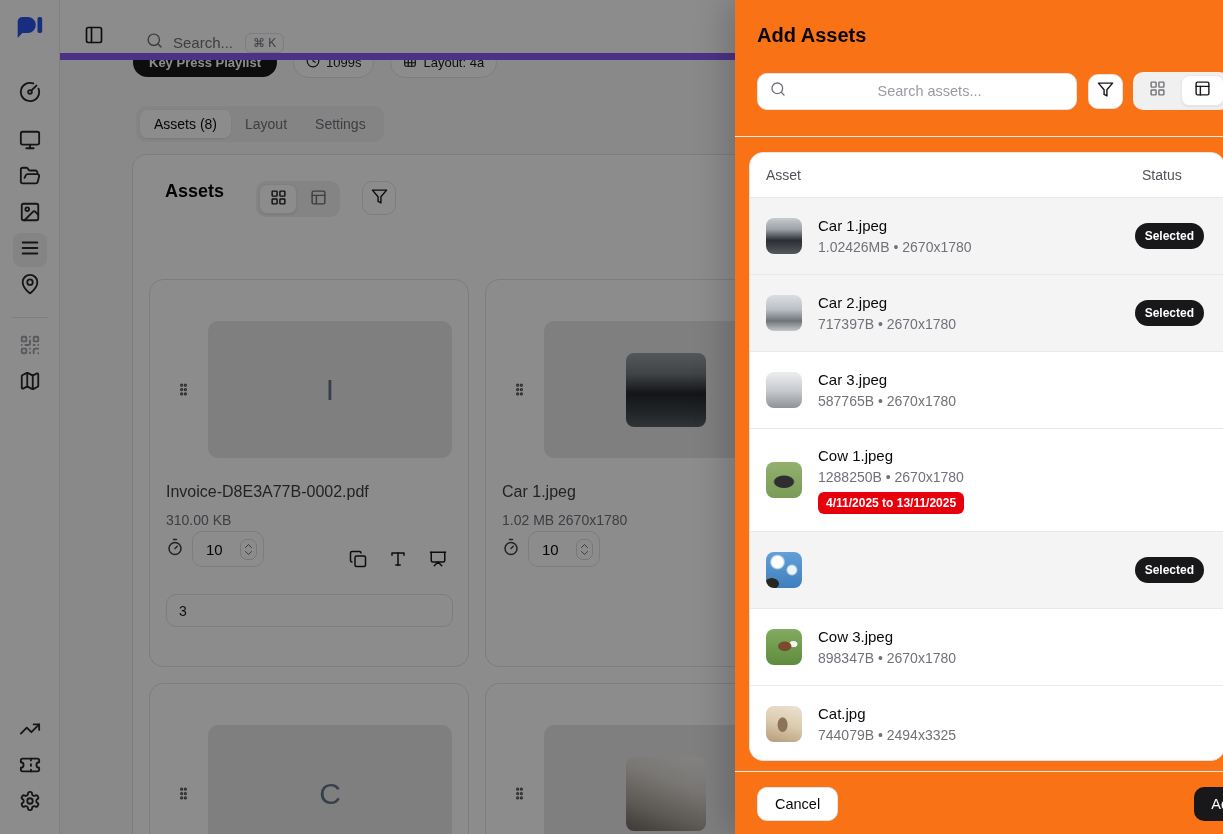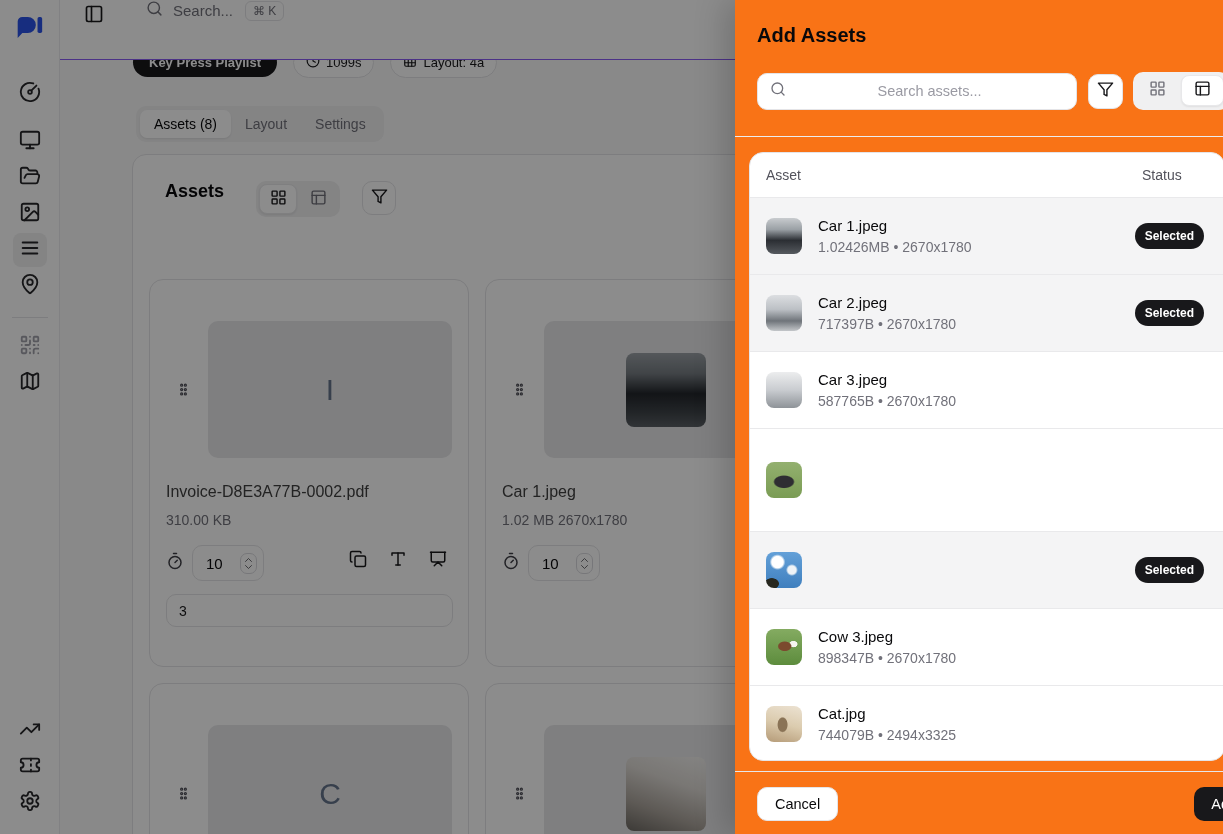--- a/index.html
+++ b/index.html
@@ -14,21 +14,21 @@
   .logo { margin-top:16px; margin-bottom:34px; }
   .navcol { display:flex; flex-direction:column; align-items:center; }
   .nav-item { width:34px; height:34px; border-radius:8px; display:flex; align-items:center; justify-content:center; color:#27272a; margin-bottom:2px; cursor:pointer; }
   .nav-item.active { background:#f0f0f1; }
   .nav-item.faded { color:#a1a1aa; }
   .nav-gap { height:12px; }
   .nav-div { width:36px; height:1px; background:#e4e4e7; margin:12px 0; }
   .nav-bottom { position:absolute; bottom:12px; left:0; width:60px; display:flex; flex-direction:column; align-items:center; }
 
   
-  .topbar { position:absolute; left:60px; top:0; width:1163px; height:60px; background:#fff; border-bottom:1px solid #8b5cf6; z-index:2; display:flex; align-items:flex-start; }
+  .topbar { position:absolute; left:60px; top:0; width:1163px; height:60px; background:#fff; border-bottom:7px solid #8b5cf6; z-index:2; display:flex; align-items:flex-end; }
   .panel-toggle { margin-left:18px; width:32px; height:32px; display:flex; align-items:center; justify-content:center; color:#18181b; border-radius:8px; cursor:pointer; }
   .gsearch { display:flex; align-items:center; margin-left:36px; color:#71717a; cursor:pointer; }
   .gsearch .ph { font-size:15px; margin-left:10px; }
   .kbd { margin-left:12px; border:1px solid #e4e4e7; border-radius:6px; padding:2px 7px; font-size:12px; color:#71717a; background:#fff; }
 
   
   .main { position:absolute; left:60px; top:60px; width:1163px; height:774px; background:#fafafa; z-index:1; }
   .chips { position:absolute; left:73px; top:-13px; display:flex; gap:16px; align-items:center; }
   .chip-dark { background:#18181b; color:#fff; font-size:13px; font-weight:600; border-radius:999px; padding:7px 16px; white-space:nowrap; }
   .chip { background:#fff; border:1px solid #e4e4e7; color:#18181b; font-size:13px; font-weight:500; border-radius:999px; padding:6px 12px; display:flex; align-items:center; gap:6px; white-space:nowrap; }
@@ -49,21 +49,21 @@
   .grid { position:absolute; left:16px; top:124px; display:grid; grid-template-columns:320px 320px; gap:16px; }
   .card { width:320px; height:388px; background:#fff; border:1px solid #e4e4e7; border-radius:14px; position:relative; }
   .handle { position:absolute; left:26px; top:102px; color:#52525b; cursor:grab; }
   .thumbbox { position:absolute; left:58px; top:41px; width:244px; height:137px; background:#e7e7e9; border-radius:10px; display:flex; align-items:center; justify-content:center; }
   .thumb-letter { font-size:30px; color:#64748b; }
   .thumb-img { width:80px; height:74px; border-radius:8px; }
   .img-car-dark { background:linear-gradient(180deg,#9aa0a5 0%,#767c82 28%,#22262b 55%,#3e4348 80%,#5a5f64 100%); }
   .img-vans { background:linear-gradient(200deg,#f2f1ef 0%,#ddd9d4 35%,#aaa39b 70%,#6e6a64 100%); }
   .card-name { position:absolute; left:16px; top:203px; font-size:16px; font-weight:500; color:#404040; }
   .card-meta { position:absolute; left:16px; top:232px; font-size:14px; color:#71717a; }
-  .ctrl-row { position:absolute; left:16px; top:265px; display:flex; align-items:center; }
+  .ctrl-row { position:absolute; left:16px; top:251px; display:flex; align-items:center; }
   .timer-ic { color:#3f3f46; margin-right:8px; }
   .stepper { width:72px; height:36px; border:1px solid #e4e4e7; border-radius:10px; background:#fff; display:flex; align-items:center; }
   .stepper .val { font-size:15px; padding-left:13px; flex:1; }
   .chev-pill { border:1px solid #d9d9de; border-radius:7px; margin-right:6px; padding:3px 3px; display:flex; flex-direction:column; gap:1px; color:#3f3f46; cursor:pointer; }
   .act-icons { position:absolute; left:199px; top:270px; display:flex; gap:22px; color:#18181b; }
   .act-icons > span { cursor:pointer; }
   .caption-input { position:absolute; left:16px; top:314px; width:287px; height:33px; border:1px solid #e4e4e7; border-radius:10px; font-size:14px; padding:0 12px; color:#18181b; background:#fff; font-family:"Liberation Sans",sans-serif; }
 
   
   .overlay { position:absolute; inset:0; background:rgba(0,0,0,0.45); z-index:10; }
@@ -469,20 +469,25 @@
     <div class="trow">
       <div class="rthumb t-car3"></div>
       <div class="rinfo">
           <span class="rname">Car 3.jpeg</span>
           <span class="rmeta">587765B • 2670x1780</span>
         </div>
     </div>
 
     <div class="trow tall">
       <div class="rthumb t-cow1"></div>
+      <div class="rinfo">
+        <span class="rname">Cow 1.jpeg</span>
+        <span class="rmeta">1288250B • 2670x1780</span>
+        <span class="rsched">4/11/2025 to 13/11/2025</span>
+      </div>
     </div>
 
     <div class="trow selected">
       <div class="rthumb t-cow2"></div>
       <span class="rbadge">Selected</span>
     </div>
 
     <div class="trow">
       <div class="rthumb t-cow3"></div>
       <div class="rinfo">

